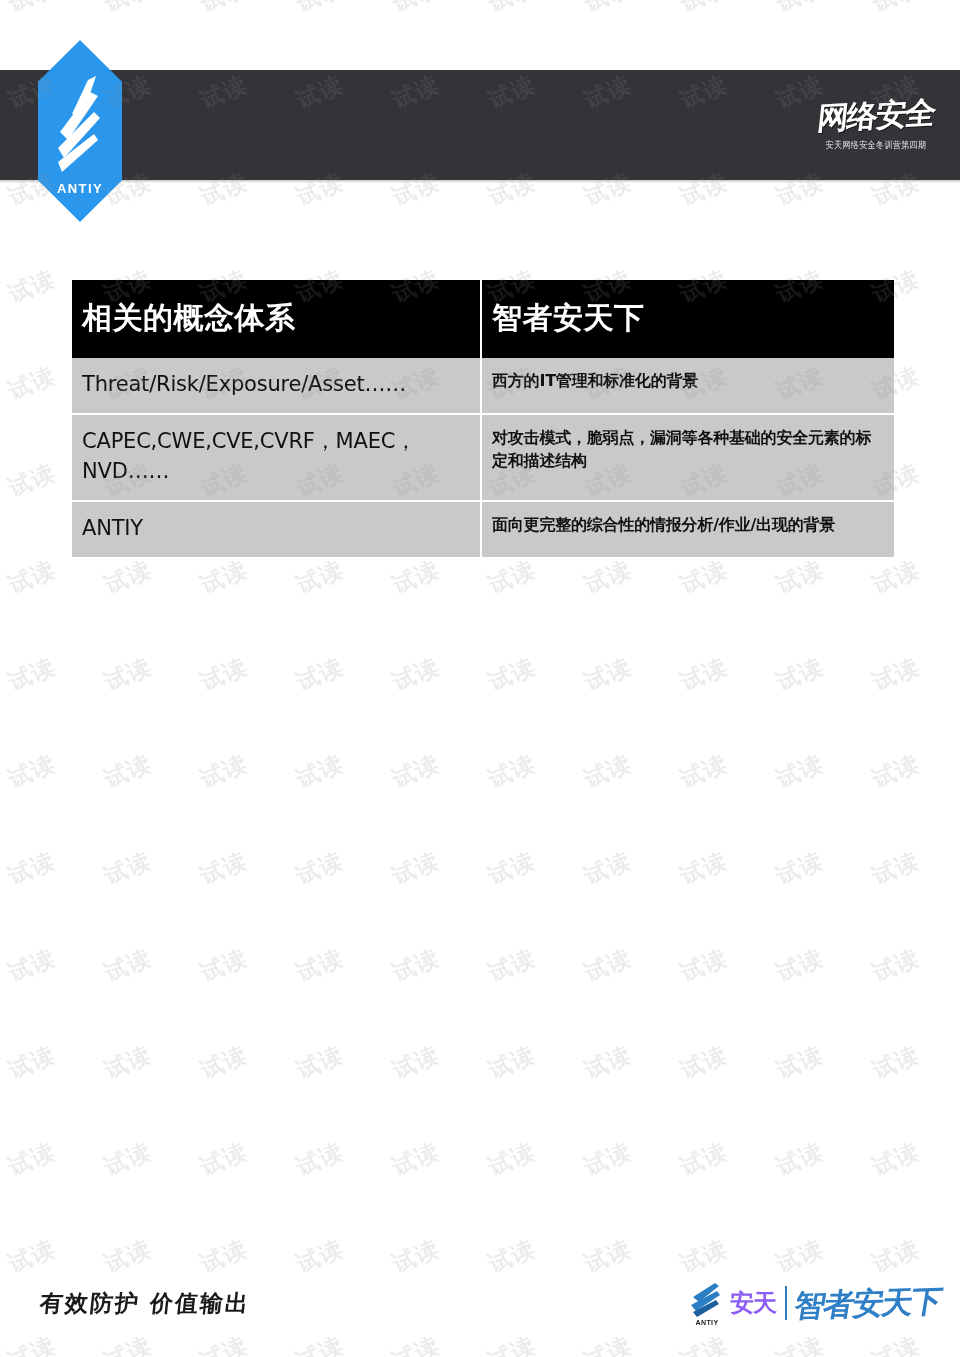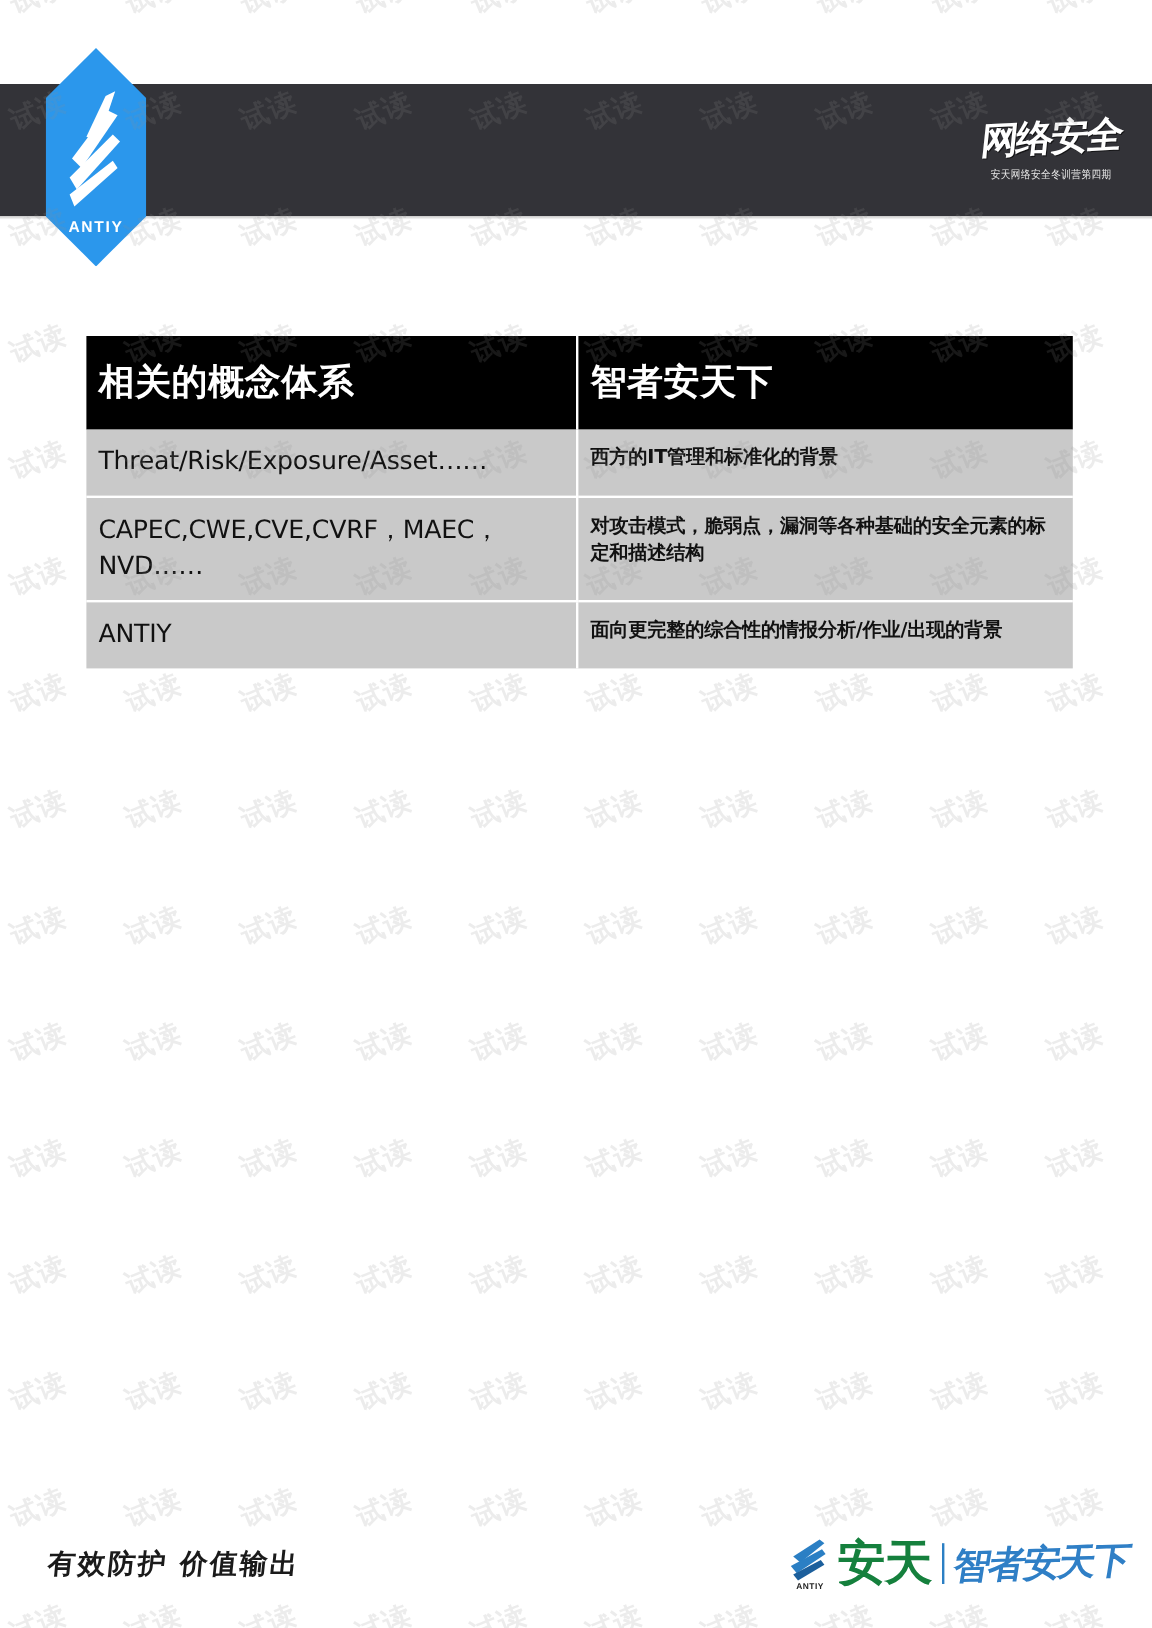--- a/index.html
+++ b/index.html
@@ -186,23 +186,23 @@
     position: absolute;
     left: 0; right: 0;
     bottom: 0;
     text-align: center;
     font-size: 7px;
     font-weight: 700;
     color: #222;
     letter-spacing: 0.4px;
   }
   .footer-brand .fb-name {
-    font-size: 40px;
-    font-weight: 700;
-    color: #15803d;
+    font-size: 24px;
+    font-weight: 700;
+    color: #8b5cf6;
     letter-spacing: -1px;
     line-height: 1;
     font-family: "DejaVu Sans", "Liberation Sans", sans-serif;
   }
   .footer-brand .fb-divider {
     width: 2px;
     height: 34px;
     background: #2b7fc4;
     margin: 0 8px 0 9px;
   }

